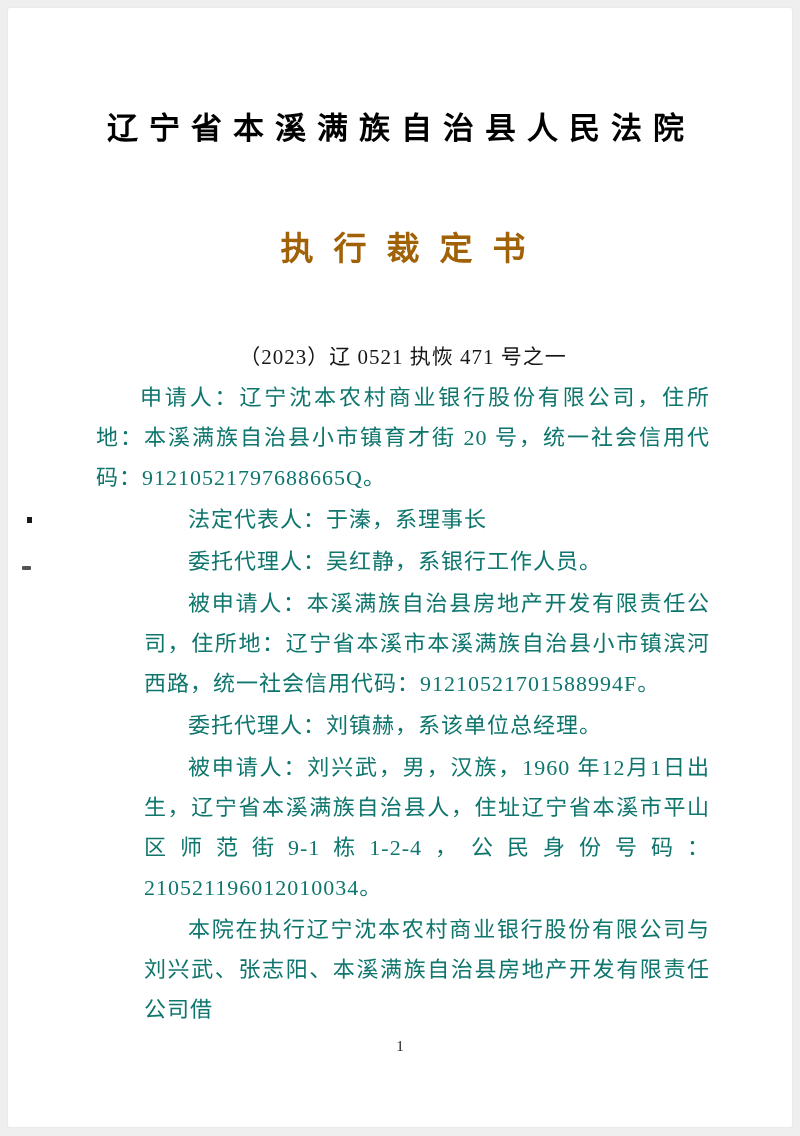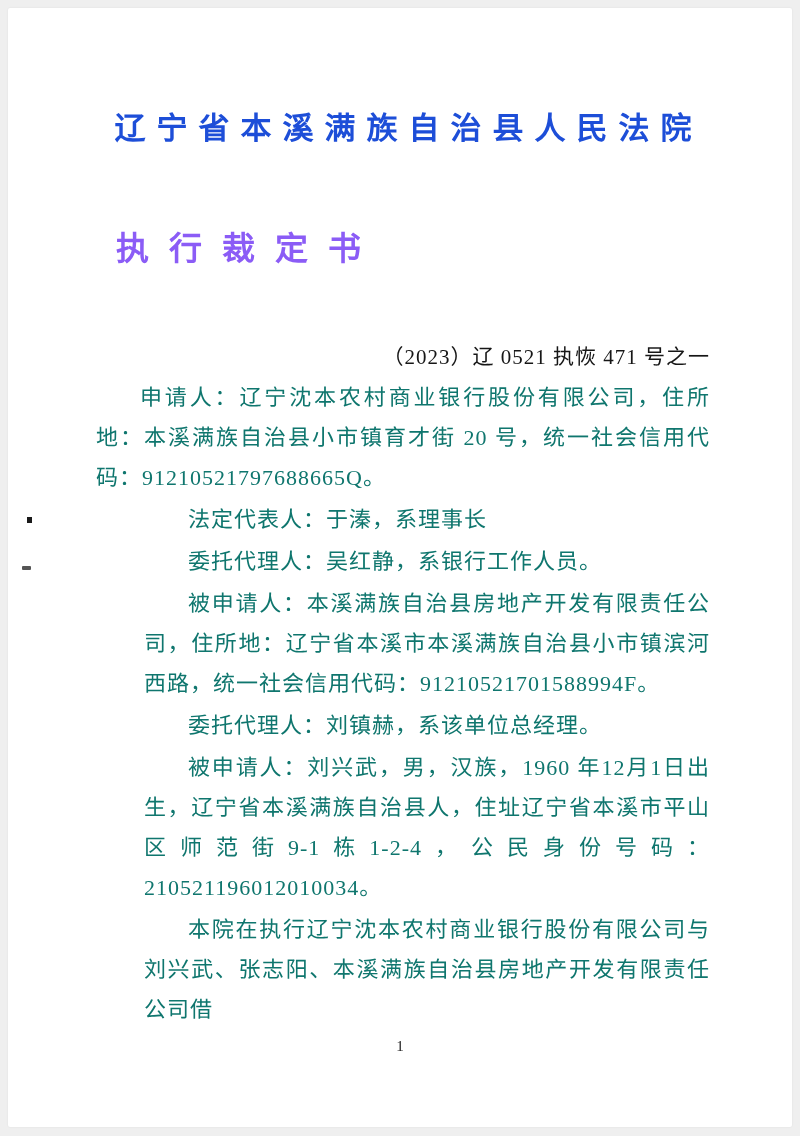--- a/index.html
+++ b/index.html
@@ -21,42 +21,42 @@
     width: 784px;
     height: 1119px;
     background: #ffffff;
     border-radius: 2px;
     box-shadow: 0 0 2px rgba(0,0,0,0.08);
     padding: 95px 82px 0 88px;
     overflow: hidden;
   }
   .court-name {
     margin: 0;
-    text-align: center;
+    text-align: left;
     font-family: "Liberation Sans", "DejaVu Sans", sans-serif;
     font-weight: 900;
     font-size: 31px;
     letter-spacing: 11px;
     white-space: nowrap;
     text-indent: 11px; 
-    color: #1d4ed8;
+    color: #000000;
   }
   .doc-title {
     margin: 74px 0 0 0;
-    text-align: left;
+    text-align: center;
     font-family: "Liberation Sans", "DejaVu Sans", sans-serif;
     font-weight: 900;
     font-size: 33px;
     letter-spacing: 20px;
     text-indent: 20px;
-    color: #8b5cf6;
+    color: #a16207;
   }
   .case-number {
     margin: 70px 0 8px 0;
-    text-align: right;
+    text-align: center;
     font-size: 21px;
     letter-spacing: 1px;
     color: #161616;
   }
   .body-text p {
     margin: 0;
     padding: 0;
     font-size: 22px;
     line-height: 40px;
     text-align: justify;

